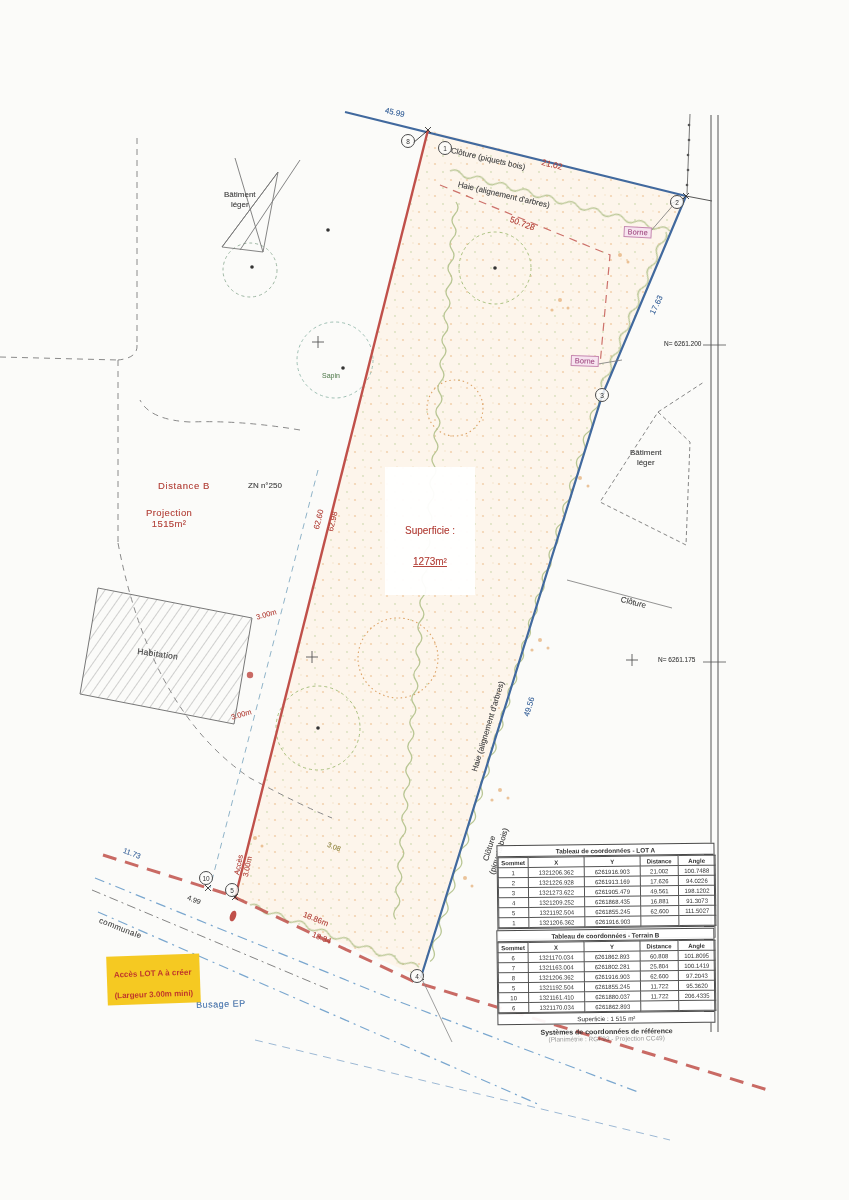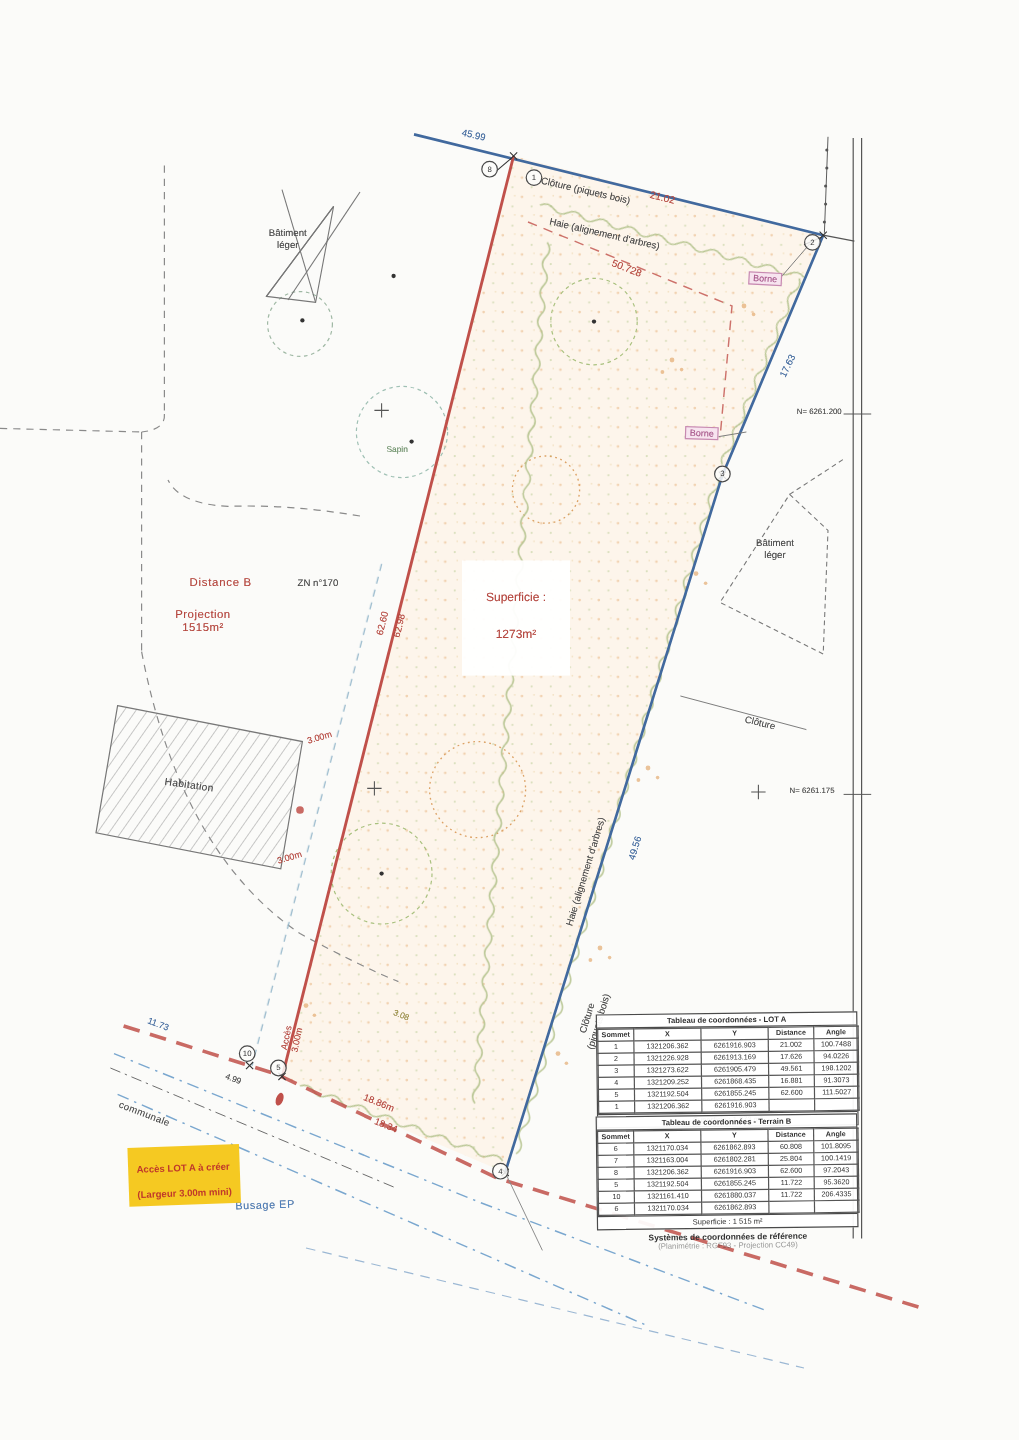--- a/index.html
+++ b/index.html
@@ -187,24 +187,24 @@
 <div class="lbl pinkbox" style="left:624px;top:226px;font-size:7.5px;transform:rotate(3deg);">Borne</div>
 <div class="lbl pinkbox" style="left:571px;top:355px;font-size:7.5px;transform:rotate(2deg);">Borne</div>
 <div class="lbl blue" style="left:648px;top:312px;font-size:8px;transform:rotate(-64deg);">17.63</div>
 <div class="lbl" style="left:664px;top:340px;font-size:6.5px;">N= 6261.200</div>
 <div class="lbl" style="left:224px;top:190px;font-size:8px;text-align:center;">Bâtiment
 léger</div>
 <div class="lbl green" style="left:322px;top:372px;font-size:7px;">Sapin</div>
 <div class="lbl red" style="left:158px;top:480px;font-size:9.5px;letter-spacing:.6px;">Distance B</div>
 <div class="lbl red" style="left:146px;top:507px;font-size:9.5px;text-align:center;letter-spacing:.4px;">Projection
 1515m²</div>
-<div class="lbl" style="left:248px;top:481px;font-size:8px;">ZN n°170</div>
+<div class="lbl" style="left:248px;top:481px;font-size:8px;">ZN n°250</div>
 <div class="lbl whitebox" style="left:385px;top:467px;width:70px;">
-  <div class="red" style="font-size:10px;">Superficie :</div>
-  <div class="red" style="font-size:10px;">1273m²</div>
+  <div class="red" style="font-size:10px;margin-top:32px;">Superficie :</div>
+  <div class="red" style="font-size:10px;text-decoration:underline;">1273m²</div>
 </div>
 <div class="lbl" style="left:630px;top:448px;font-size:8px;text-align:center;">Bâtiment
 léger</div>
 <div class="lbl" style="left:622px;top:595px;font-size:8px;transform:rotate(14deg);">Clôture</div>
 <div class="lbl" style="left:658px;top:656px;font-size:6.5px;">N= 6261.175</div>
 <div class="lbl red" style="left:312px;top:528px;font-size:8px;transform:rotate(-76deg);">62.60</div>
 <div class="lbl red" style="left:326px;top:530px;font-size:8px;transform:rotate(-76deg);">62.98</div>
 <div class="lbl" style="left:470px;top:770px;font-size:8px;transform:rotate(-73deg);">Haie (alignement d'arbres)</div>
 <div class="lbl blue" style="left:522px;top:715px;font-size:8px;transform:rotate(-73deg);">49.56</div>
 <div class="lbl" style="left:478px;top:870px;font-size:8px;transform:rotate(-73deg);text-align:center;">Clôture

